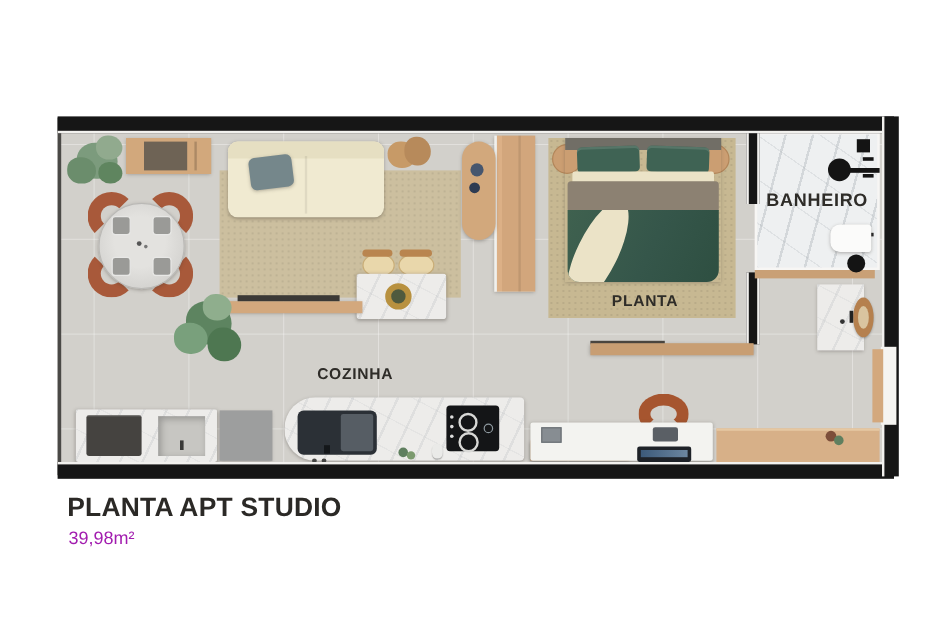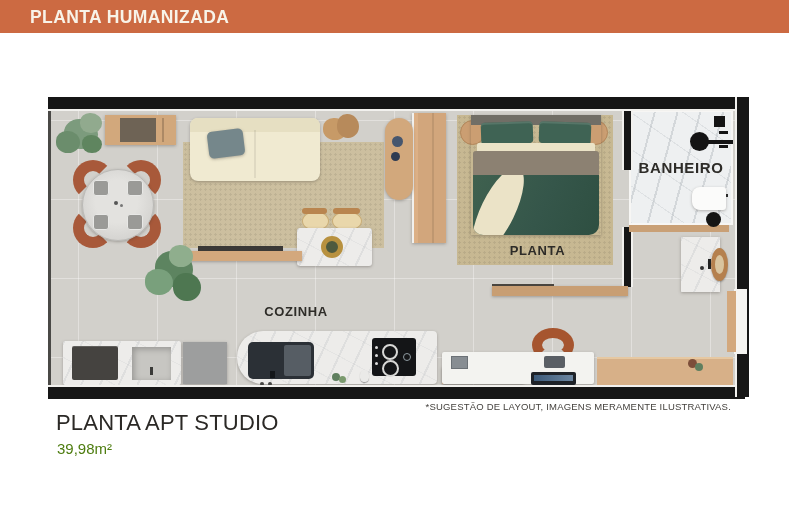--- a/index.html
+++ b/index.html
@@ -27,31 +27,28 @@
   .wood{background:#d3a87d;}
   .rug{background-color:#ccbf9f;background-image:radial-gradient(rgba(0,0,0,.07) 1px,transparent 1.3px);
        background-size:5px 5px;}
   .shadow{box-shadow:0 1px 3px rgba(60,55,48,.35);}
   .label{font-weight:bold;color:#2e2c28;letter-spacing:.6px;text-align:center;white-space:nowrap;}
   .blob{border-radius:46% 54% 50% 50%;}
   .chairq{width:18px;height:18px;border:11px solid #a8593a;border-radius:50%;
           border-right-color:transparent;border-bottom-color:transparent;}
   
   .disclaimer{right:58px;top:401px;font-size:9.5px;color:#45423e;letter-spacing:.2px;}
-  .plan-title{left:56px;top:410px;font-size:22px;font-weight:normal;color:#2b2926;letter-spacing:.2px;}
-  .plan-area{left:57px;top:440px;font-size:15px;color:#4d7c0f;}
+  .plan-title{left:56px;top:410px;font-size:22px;font-weight:bold;color:#2b2926;letter-spacing:.2px;}
+  .plan-area{left:57px;top:440px;font-size:15px;color:#a21caf;}
 </style>
 </head>
 <body>
 
 <div class="page">
 
-  <div class="abs header">
-    <div class="abs header-title">PLANTA HUMANIZADA</div>
-  </div>
 
   <div class="abs plan">
     <div class="abs floor"></div>
 
     <div class="abs rug" style="left:143px;top:45px;width:201px;height:106px;"></div>
     <div class="abs shadow" style="left:65px;top:18px;width:71px;height:30px;background:#d2a87c;">
       <div class="abs" style="left:15px;top:3px;width:36px;height:24px;background:#6e6355;"></div>
       <div class="abs" style="left:57px;top:3px;width:2px;height:24px;background:rgba(0,0,0,.18);"></div>
     </div>
     <div class="abs" style="left:16px;top:16px;width:50px;height:44px;">
@@ -195,17 +192,16 @@
     </div>
 
     <div class="abs" style="left:8px;top:1px;width:3px;height:298px;background:#4a4946;"></div>
     <div class="abs wall" style="left:8px;top:0;width:697px;height:12px;border-bottom:2px solid #f2f1ee;"></div>
     <div class="abs wall" style="left:8px;top:288px;width:697px;height:12px;border-top:2px solid #f2f1ee;"></div>
     <div class="abs wall" style="left:695px;top:0;width:12px;height:300px;border-left:2px solid #f2f1ee;"></div>
     <div class="abs" style="left:694px;top:192px;width:13px;height:65px;background:#f5f4f1;"></div>
     <div class="abs" style="left:687px;top:194px;width:9px;height:61px;background:#d3a87d;"></div>
   </div>
 
-  <div class="abs disclaimer">*SUGESTÃO DE LAYOUT, IMAGENS MERAMENTE ILUSTRATIVAS.</div>
   <div class="abs plan-title">PLANTA APT STUDIO</div>
   <div class="abs plan-area">39,98m²</div>
 
 </div>
 
 </body></html>

